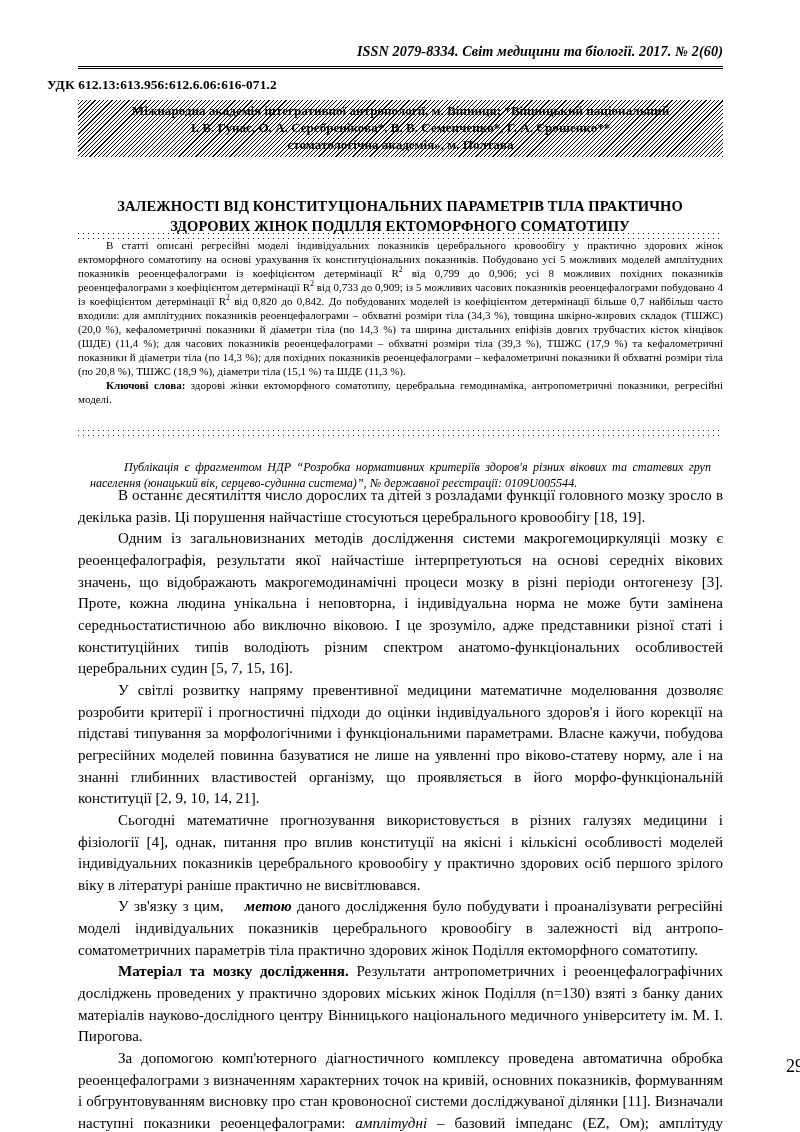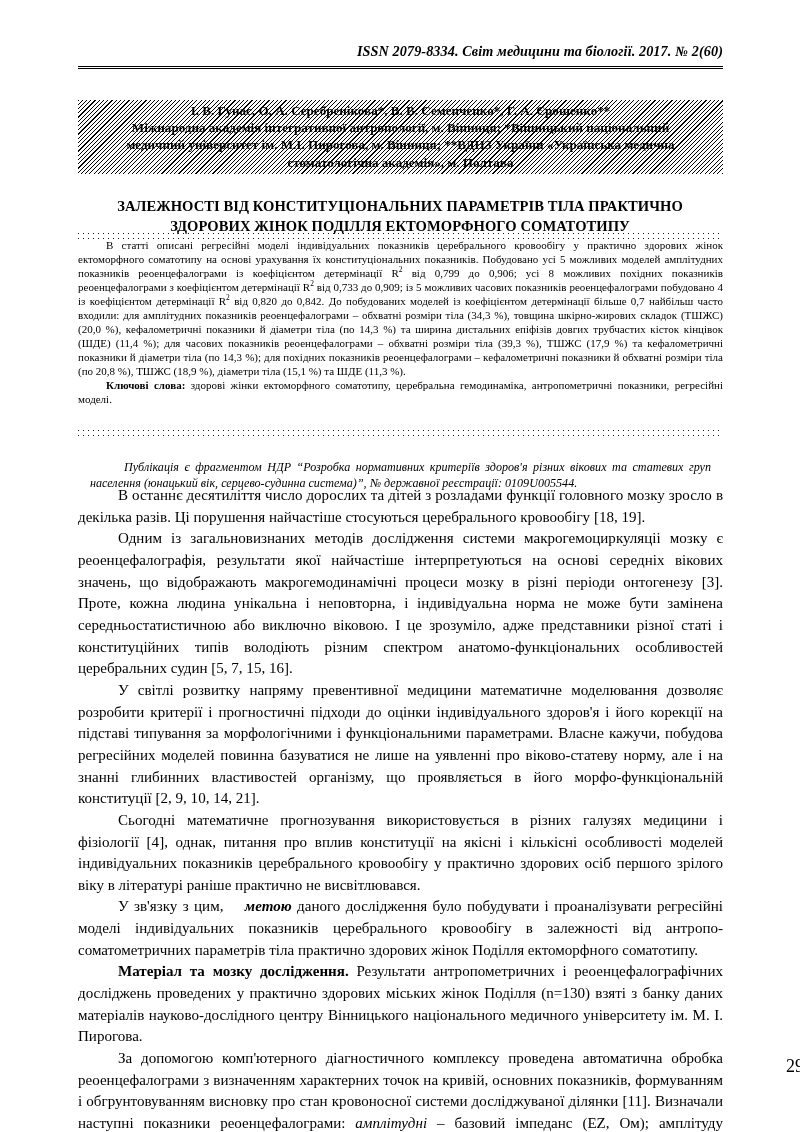--- a/index.html
+++ b/index.html
@@ -172,25 +172,25 @@
   }
 </style>
 </head>
 <body>
 
 <div class="page">
 
   <div class="running-head">ISSN 2079-8334. Світ медицини та біології. 2017. № 2(60)</div>
   <div class="head-rule"></div>
 
+  <div class="udc">УДК 612.13:613.956:612.6.06:616-071.2</div>
 
   <div class="authors-block">
+    <span class="ln">Міжнародна академія інтегративної антропології, м. Вінниця; *Вінницький національний</span>
     <span class="ln">І. В. Гунас, О. А. Серебренікова*, В. В. Семенченко*, Г. А. Єрошенко**</span>
-    <span class="ln">Міжнародна академія інтегративної антропології, м. Вінниця; *Вінницький національний</span>
-    <span class="ln">медичний університет ім. М.І. Пирогова, м. Вінниця; **ВДНЗ України «Українська медична</span>
     <span class="ln">стоматологічна академія», м. Полтава</span>
   </div>
 
   <div class="article-title">
     <br>
     <span>ЗАЛЕЖНОСТІ ВІД КОНСТИТУЦІОНАЛЬНИХ ПАРАМЕТРІВ ТІЛА ПРАКТИЧНО</span><br>
     <span>ЗДОРОВИХ ЖІНОК ПОДІЛЛЯ ЕКТОМОРФНОГО СОМАТОТИПУ</span>
   </div>
 
   <div class="zigzag top"></div>

